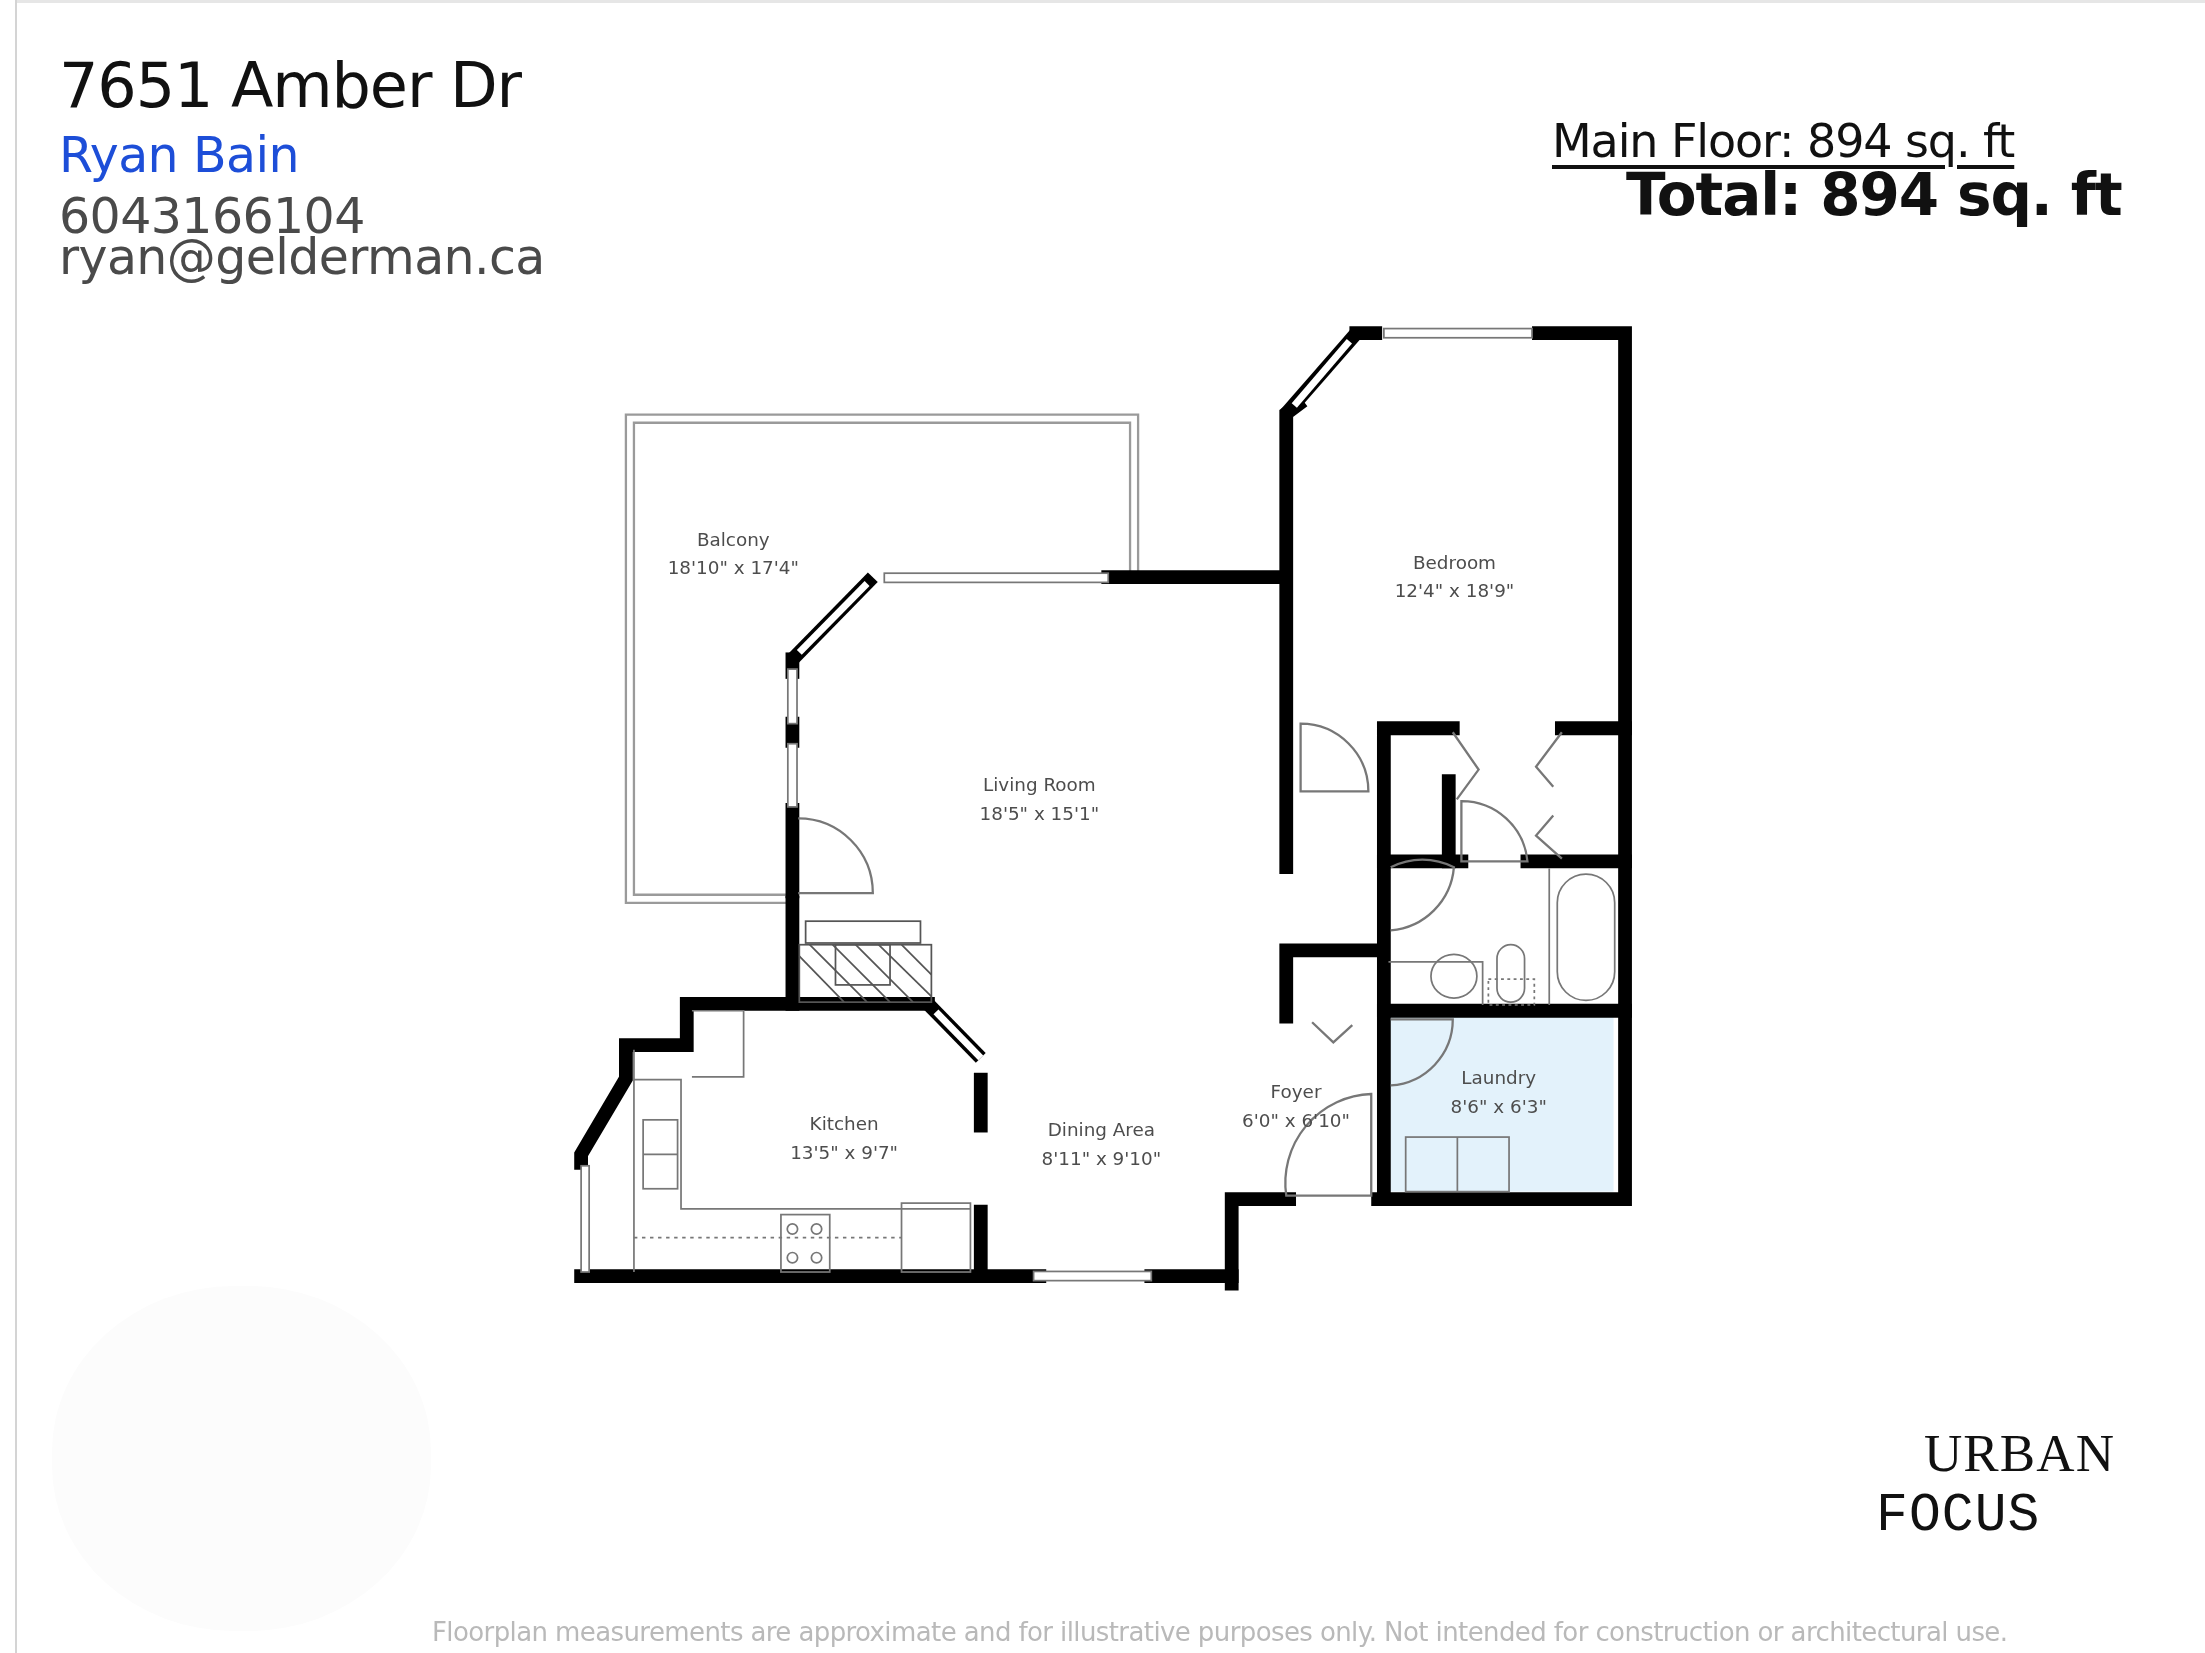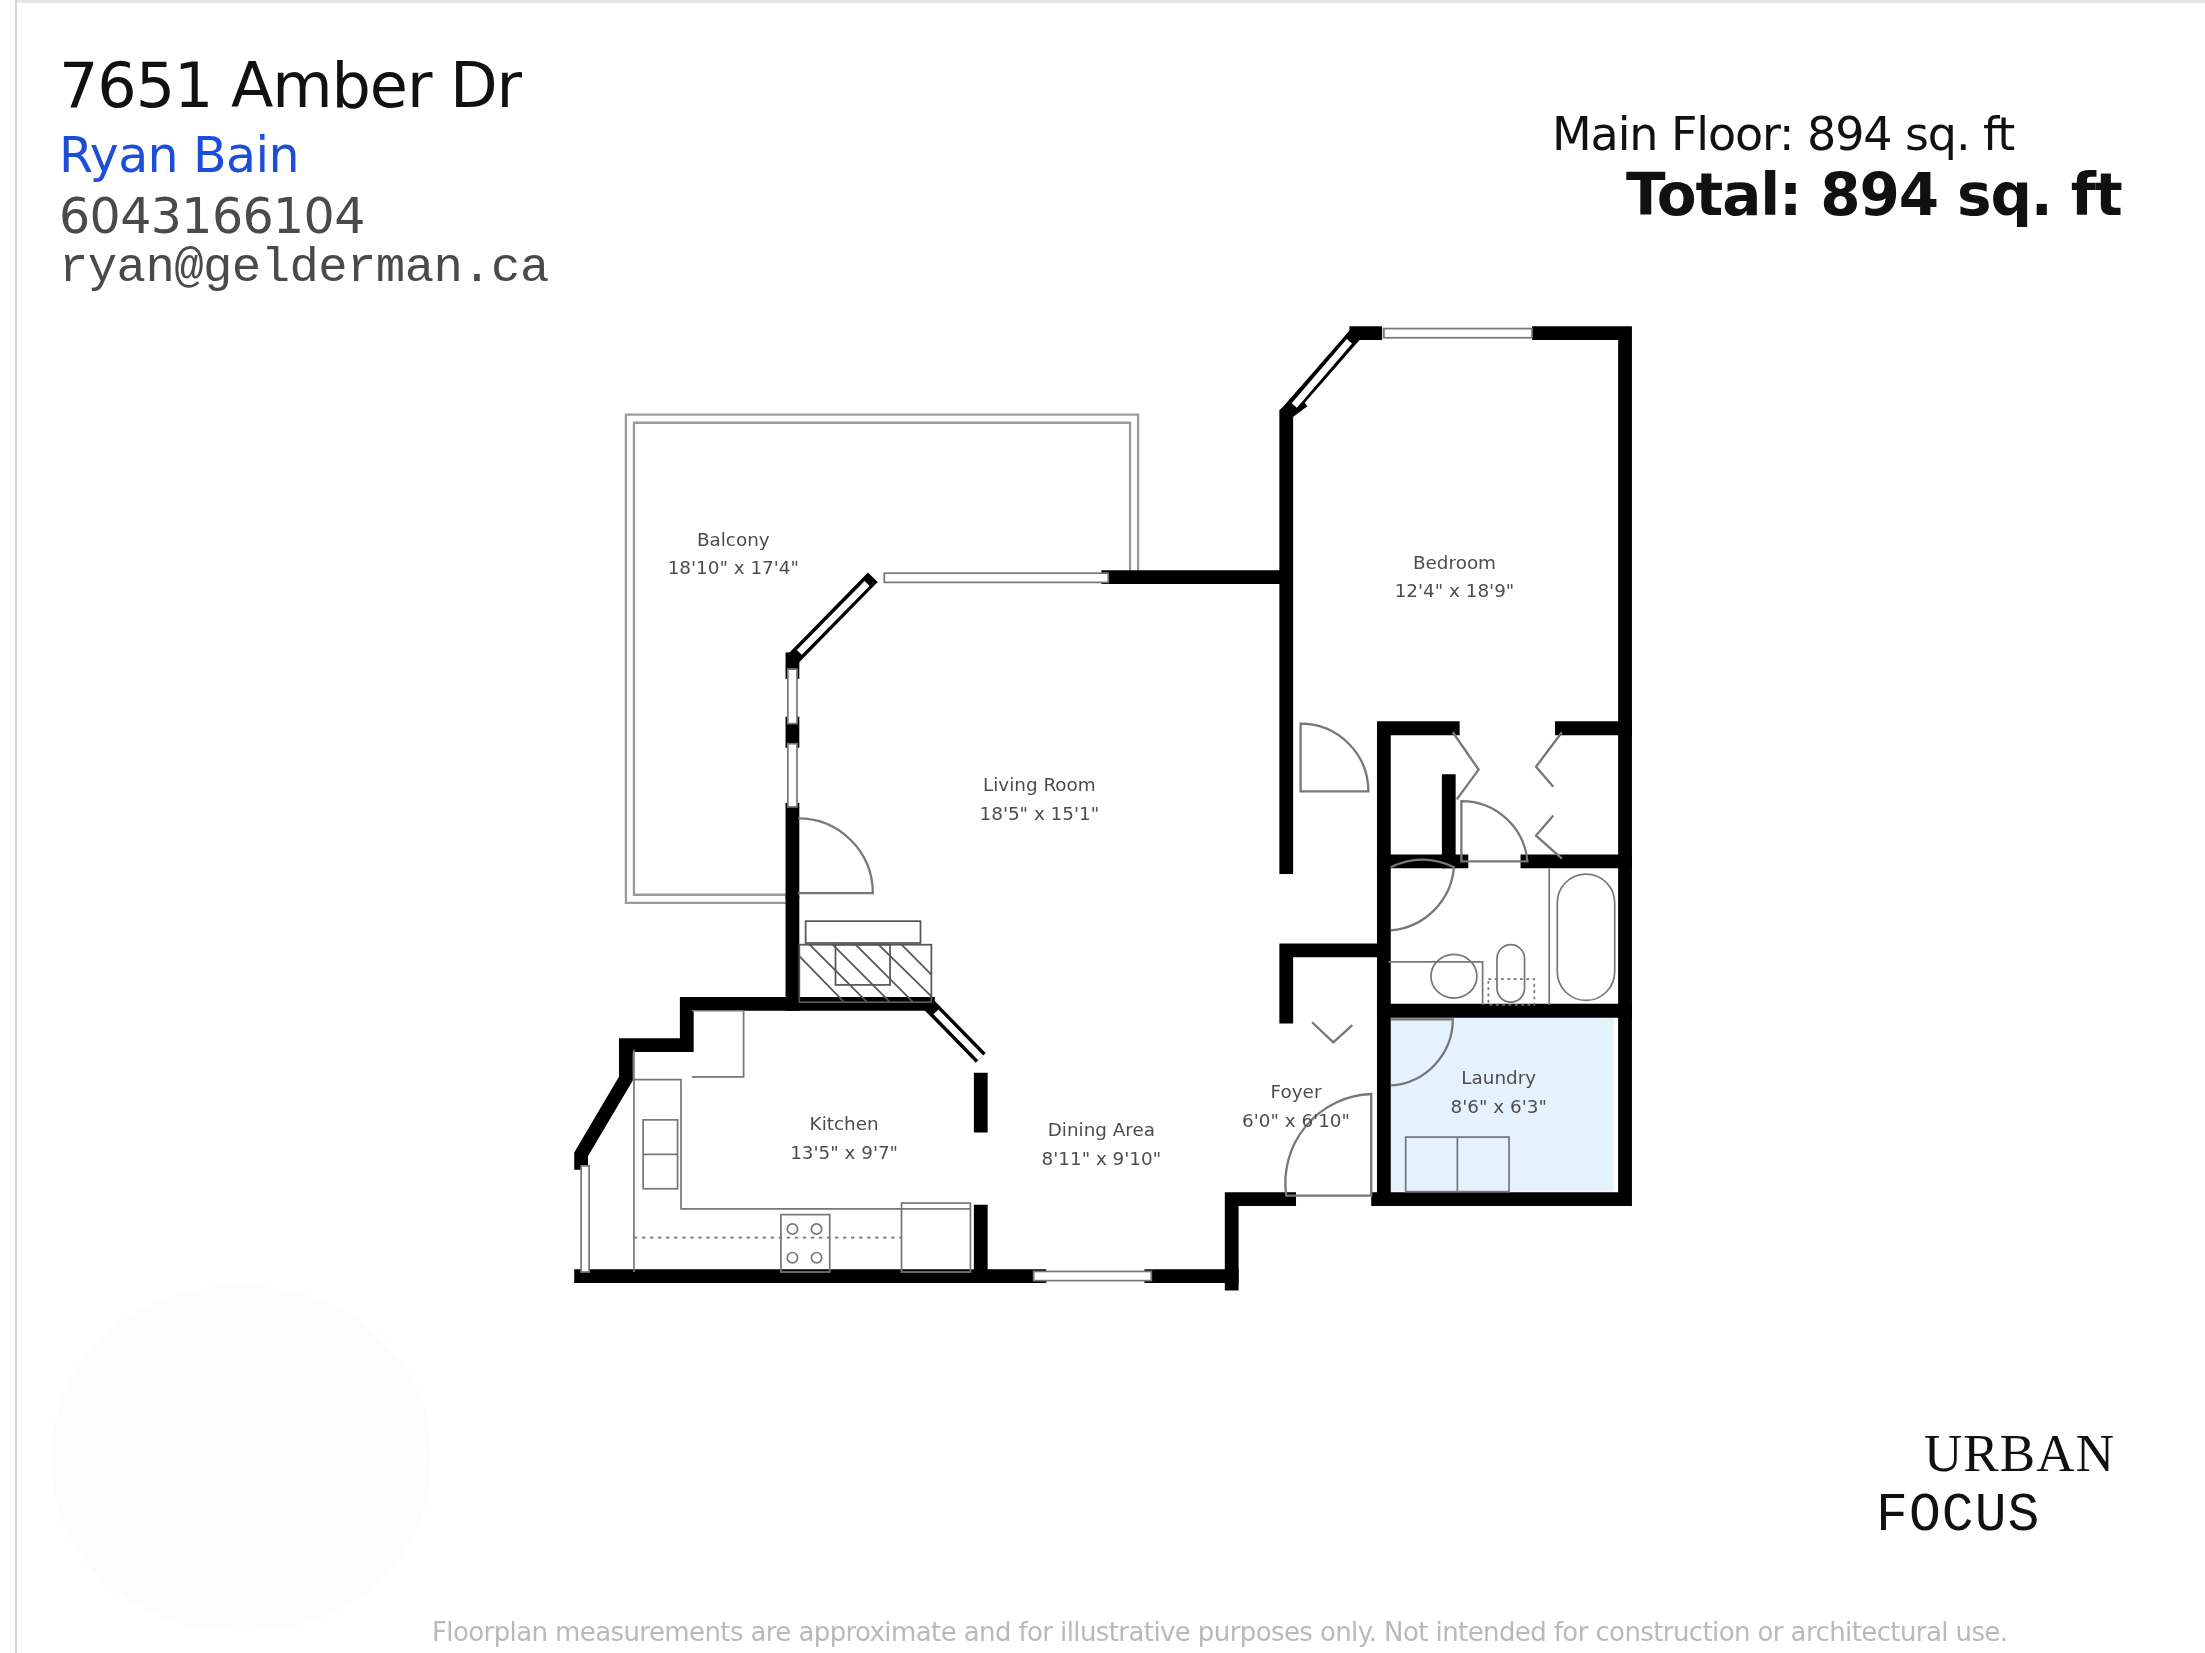--- a/index.html
+++ b/index.html
@@ -3,22 +3,22 @@
 <meta charset="utf-8">
 <style>
   html, body { margin:0; padding:0; background:#ffffff; }
   body { width:2205px; height:1654px; position:relative; overflow:hidden; font-family:"DejaVu Sans", sans-serif; }
   .frame-line { position:absolute; left:15px; top:0; width:2.3px; height:1654px; background:#d4d4d4; }
   .top-line { position:absolute; left:15px; top:0; width:2190px; height:3.4px; background:#e6e6e6; }
   .hdr { position:absolute; left:59px; font-family:"DejaVu Sans", sans-serif; }
   .addr { top:49px; font-size:62px; color:#111; letter-spacing:-1.1px; }
   .agent { top:127px; font-size:49px; color:#1d4ed8; letter-spacing:-0.6px; }
   .phone { top:188px; font-size:49px; color:#4a4a4a; letter-spacing:-0.6px; }
-  .email { top:240px; font-size:49px; color:#4a4a4a; letter-spacing:-0.6px;font-family:Liberation Mono, monospace; }
-  .area-main { position:absolute; left:1552px; top:107px; font-size:46px; color:#111; text-decoration-thickness:4px; text-underline-offset:8px; letter-spacing:-1.1px; }
+  .email { top:229px; font-size:49px; color:#4a4a4a; letter-spacing:-0.6px; }
+  .area-main { position:absolute; left:1552px; top:114px; font-size:46px; color:#111; text-decoration:underline; text-decoration-thickness:4px; text-underline-offset:8px; letter-spacing:-1.1px; }
   .area-total { position:absolute; left:1626px; top:161px; font-size:58px; font-weight:bold; color:#111; letter-spacing:-1.1px; }
   .brand { position:absolute; left:1876px; font-family:"Liberation Serif", serif; font-size:53px; color:#111; letter-spacing:1.1px; }
   .brand1 { top:1423px;margin-left:48px; }
   .brand2 { top:1486px;font-family:Liberation Mono, monospace; }
   .disclaimer { position:absolute; left:432px; top:1617px; font-size:26px; color:#b9b9b9; letter-spacing:-0.6px; filter:blur(0.3px); }
   .blob { position:absolute; left:52px; top:1286px; width:379px; height:345px; border-radius:48%; background:#fcfcfc; }
   svg.plan { position:absolute; left:0; top:0; }
   .room-label { font-family:"DejaVu Sans", sans-serif; font-size:32px; fill:#4d4d4d; text-anchor:middle; }
 </style>
 </head>

